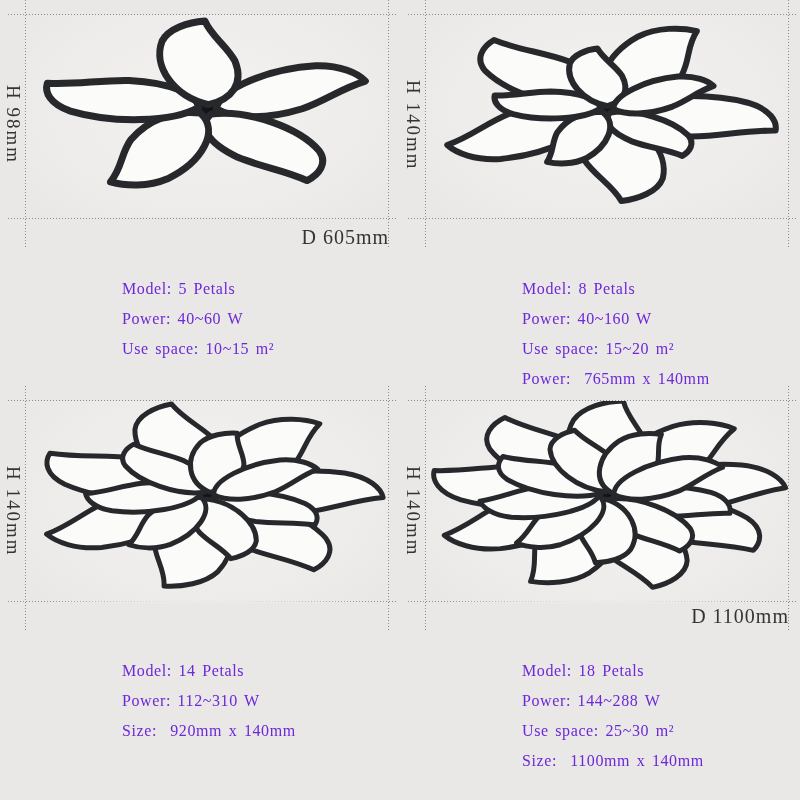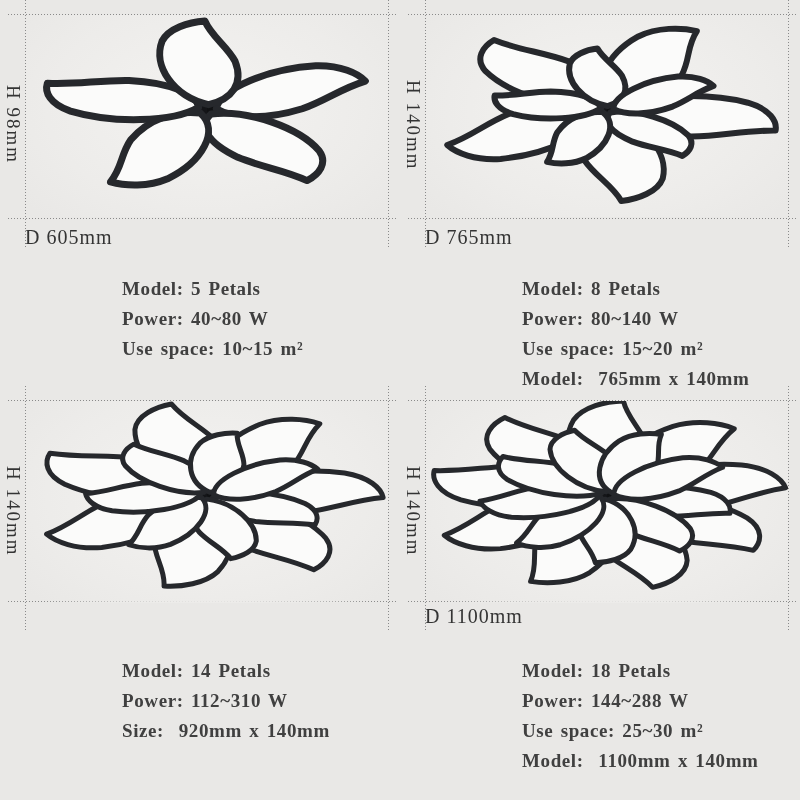--- a/index.html
+++ b/index.html
@@ -41,26 +41,26 @@
   .photo svg{display:block;width:100%;height:100%;}
 
   .hlabel{
     position:absolute;left:1px;top:calc(var(--boxTop) + 36px);height:150px;width:23px;
     writing-mode:vertical-rl;
     display:flex;align-items:center;justify-content:center;
     font-size:19px;letter-spacing:2px;color:#343434;white-space:pre;
   }
   .dlabel{
     position:absolute;left:25px;width:364px;top:var(--dTop);
-    text-align:left;font-size:20px;letter-spacing:1px;color:#343434;white-space:pre;
+    text-align:right;font-size:20px;letter-spacing:1px;color:#343434;white-space:pre;
   }
   .specs{position:absolute;left:122px;top:var(--specTop);}
   .spec{
-    font-size:19px;line-height:30px;letter-spacing:.6px;word-spacing:2px;
-    color:#404040;white-space:pre;font-weight:bold;
+    font-size:16px;line-height:30px;letter-spacing:.6px;word-spacing:2px;
+    color:#6d28d9;white-space:pre;
   }
 </style>
 </head>
 <body>
 
 <div class="grid">
 
   <section class="cell row1">
     <div class="hline top"></div>
     <div class="hline bottom"></div>
@@ -80,21 +80,21 @@
             <path d="M 10 2 C 28 -36, 92 -56, 142 -44 C 168 -36, 180 -14, 182 4 C 150 10, 130 26, 98 34 C 52 42, 20 28, 10 2 Z" transform="rotate(124) scale(0.9230769230769231)" fill="#fbfbfa" stroke="#26282c" stroke-width="7" stroke-linejoin="round" vector-effect="non-scaling-stroke"></path>
             <path d="M 10 2 C 28 -36, 92 -56, 142 -44 C 168 -36, 180 -14, 182 4 C 150 10, 130 26, 98 34 C 52 42, 20 28, 10 2 Z" transform="rotate(196) scale(0.9230769230769231)" fill="#fbfbfa" stroke="#26282c" stroke-width="7" stroke-linejoin="round" vector-effect="non-scaling-stroke"></path>
             <path d="M 10 2 C 28 -36, 92 -56, 142 -44 C 168 -36, 180 -14, 182 4 C 150 10, 130 26, 98 34 C 52 42, 20 28, 10 2 Z" transform="rotate(268) scale(0.9230769230769231)" fill="#fbfbfa" stroke="#26282c" stroke-width="7" stroke-linejoin="round" vector-effect="non-scaling-stroke"></path>
           </g>
         </svg>
     </div>
     <div class="hlabel">H 98mm</div>
     <div class="dlabel">D 605mm</div>
     <div class="specs">
       <div class="spec">Model: 5 Petals</div>
-      <div class="spec">Power: 40~80 W</div>
+      <div class="spec">Power: 40~60 W</div>
       <div class="spec">Use space: 10~15 m²</div>
     </div>
   </section>
 
   <section class="cell row1">
     <div class="hline top"></div>
     <div class="hline bottom"></div>
     <div class="vline left"></div>
     <div class="vline right"></div>
     <div class="photo">
@@ -113,26 +113,25 @@
             <path d="M 10 2 C 28 -36, 92 -56, 142 -44 C 168 -36, 180 -14, 182 4 C 150 10, 130 26, 98 34 C 52 42, 20 28, 10 2 Z" transform="rotate(300) scale(0.9560439560439561)" fill="#fbfbfa" stroke="#26282c" stroke-width="6" stroke-linejoin="round" vector-effect="non-scaling-stroke"></path>
             <path d="M 10 2 C 28 -36, 92 -56, 142 -44 C 168 -36, 180 -14, 182 4 C 150 10, 130 26, 98 34 C 52 42, 20 28, 10 2 Z" transform="rotate(48) scale(0.6373626373626373)" fill="#fbfbfa" stroke="#26282c" stroke-width="6" stroke-linejoin="round" vector-effect="non-scaling-stroke"></path>
             <path d="M 10 2 C 28 -36, 92 -56, 142 -44 C 168 -36, 180 -14, 182 4 C 150 10, 130 26, 98 34 C 52 42, 20 28, 10 2 Z" transform="rotate(120) scale(0.6373626373626373)" fill="#fbfbfa" stroke="#26282c" stroke-width="6" stroke-linejoin="round" vector-effect="non-scaling-stroke"></path>
             <path d="M 10 2 C 28 -36, 92 -56, 142 -44 C 168 -36, 180 -14, 182 4 C 150 10, 130 26, 98 34 C 52 42, 20 28, 10 2 Z" transform="rotate(192) scale(0.6373626373626373)" fill="#fbfbfa" stroke="#26282c" stroke-width="6" stroke-linejoin="round" vector-effect="non-scaling-stroke"></path>
             <path d="M 10 2 C 28 -36, 92 -56, 142 -44 C 168 -36, 180 -14, 182 4 C 150 10, 130 26, 98 34 C 52 42, 20 28, 10 2 Z" transform="rotate(264) scale(0.6373626373626373)" fill="#fbfbfa" stroke="#26282c" stroke-width="6" stroke-linejoin="round" vector-effect="non-scaling-stroke"></path>
             <path d="M 10 2 C 28 -36, 92 -56, 142 -44 C 168 -36, 180 -14, 182 4 C 150 10, 130 26, 98 34 C 52 42, 20 28, 10 2 Z" transform="rotate(336) scale(0.6373626373626373)" fill="#fbfbfa" stroke="#26282c" stroke-width="6" stroke-linejoin="round" vector-effect="non-scaling-stroke"></path>
           </g>
         </svg>
     </div>
     <div class="hlabel">H 140mm</div>
-    <div class="dlabel">D 765mm</div>
     <div class="specs">
       <div class="spec">Model: 8 Petals</div>
-      <div class="spec">Power: 80~140 W</div>
+      <div class="spec">Power: 40~160 W</div>
       <div class="spec">Use space: 15~20 m²</div>
-      <div class="spec">Model:  765mm x 140mm</div>
+      <div class="spec">Power:  765mm x 140mm</div>
     </div>
   </section>
 
   <section class="cell row2">
     <div class="hline top"></div>
     <div class="hline bottom"></div>
     <div class="vline left"></div>
     <div class="vline right"></div>
     <div class="photo">
       <svg viewBox="0 0 362 203">
@@ -202,17 +201,17 @@
             <path d="M 10 2 C 28 -36, 92 -56, 142 -44 C 168 -36, 180 -14, 182 4 C 150 10, 130 26, 98 34 C 52 42, 20 28, 10 2 Z" transform="rotate(334) scale(0.7032967032967034)" fill="#fbfbfa" stroke="#26282c" stroke-width="5" stroke-linejoin="round" vector-effect="non-scaling-stroke"></path>
           </g>
         </svg>
     </div>
     <div class="hlabel">H 140mm</div>
     <div class="dlabel">D 1100mm</div>
     <div class="specs">
       <div class="spec">Model: 18 Petals</div>
       <div class="spec">Power: 144~288 W</div>
       <div class="spec">Use space: 25~30 m²</div>
-      <div class="spec">Model:  1100mm x 140mm</div>
+      <div class="spec">Size:  1100mm x 140mm</div>
     </div>
   </section>
 
 </div>
 
 </body></html>

